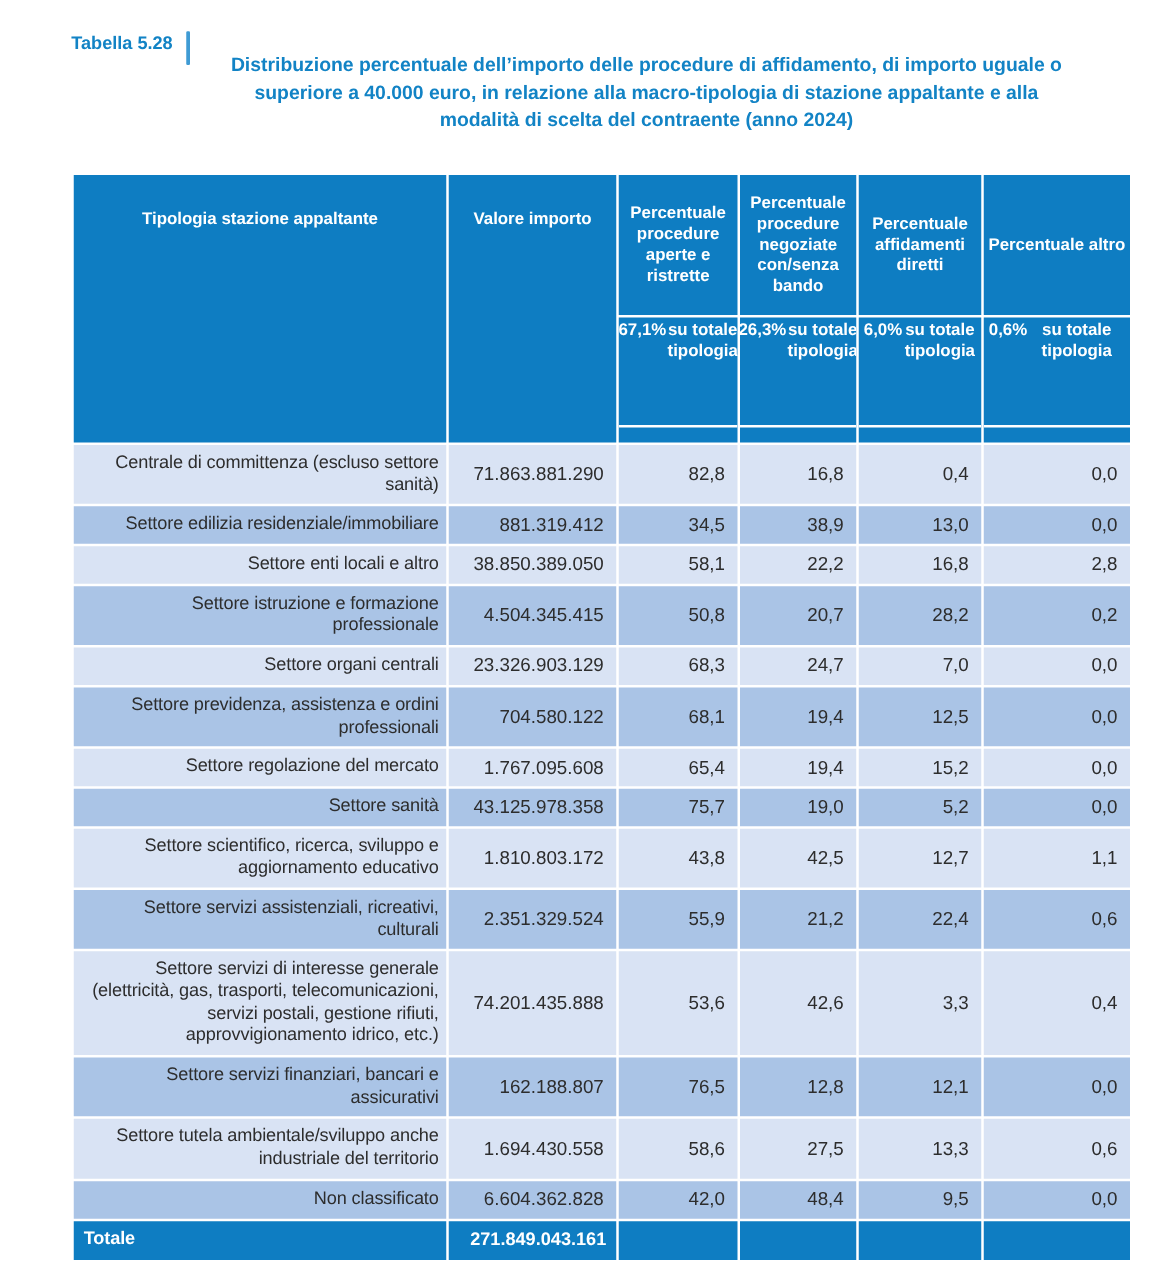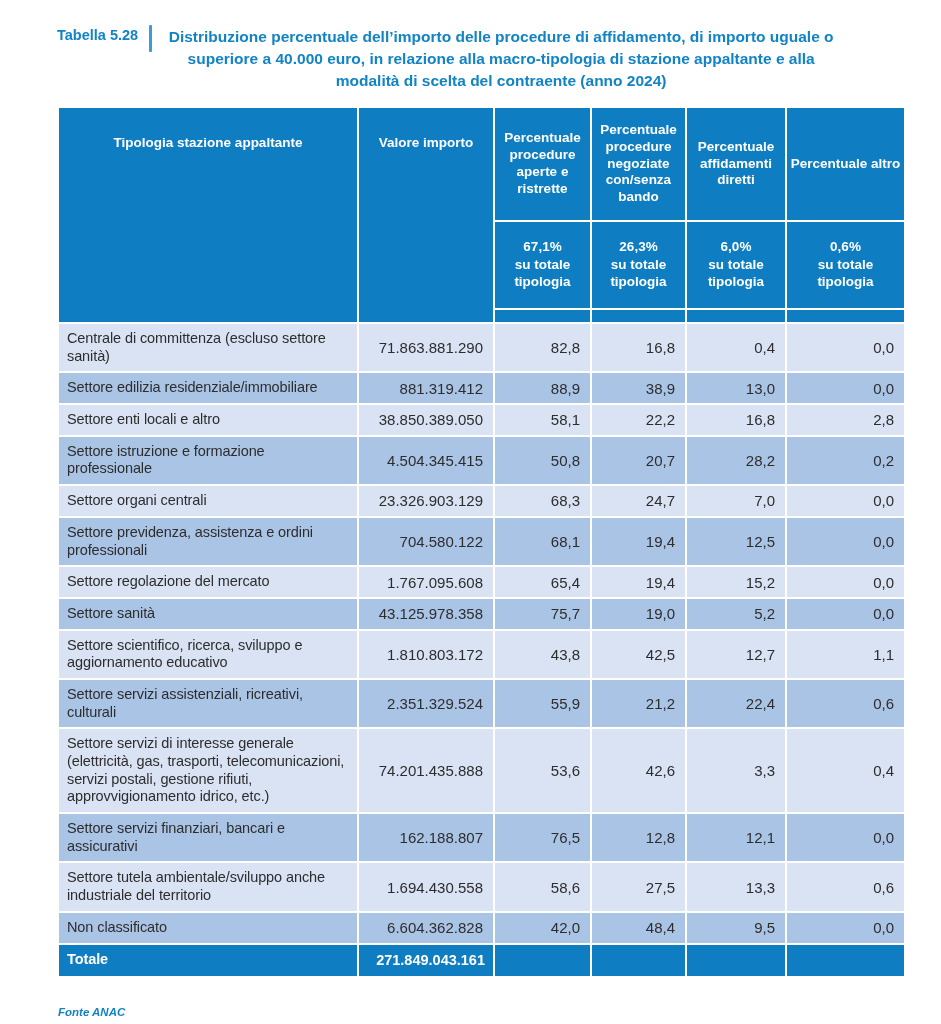--- a/index.html
+++ b/index.html
@@ -23,53 +23,53 @@
   .title-block{display:flex;align-items:flex-start;margin-bottom:14px;text-align:center;}
   .t-label{
     flex:0 0 auto;color:var(--title-blue);font-weight:bold;
     font-size:14.5px;padding-top:3px;white-space:nowrap;
   }
   .t-bar{
     flex:0 0 auto;width:3px;height:27px;background:var(--bar-blue);
     margin:1px 13px 0 11px;border-radius:1px;
   }
   .t-text{
-    margin:0;max-width:672px;color:var(--title-blue);font-weight:bold;
+    margin:16px;max-width:672px;color:var(--title-blue);font-weight:bold;
     font-size:15.5px;line-height:1.42;padding-top:2px;
   }
 
   
   table.data{
     width:849px;border-collapse:separate;border-spacing:2px;
     table-layout:fixed;background:#fff;
   }
   th,td{overflow:hidden;}
   thead th{
     background:var(--header-blue);color:#fff;font-weight:bold;
     font-size:13.5px;line-height:1.25;text-align:center;vertical-align:middle;
     padding:4px 3px;
   }
   tr.hrow1{height:112px;}
   tr.hrow2{height:100px;}
   th.h-span{vertical-align:top;padding-top:27px;}
   th.h-sub{padding:0 0 10px 0;vertical-align:top;}
   .sub-box{
     height:88px;border-bottom:2px solid #fff;
-    display:flex;flex-direction:column;justify-content:center;gap:1px;
+    display:flex;justify-content:center;gap:1px;
     padding:2px 4px;
   }
   .sub-pct,.sub-note{font-size:13.5px;font-weight:bold;line-height:1.25;}
 
   tbody td{
     font-size:15px;vertical-align:middle;padding:6px 8px;
   }
   tbody tr.light td{background:var(--row-light);}
   tbody tr.dark  td{background:var(--row-dark);margin-left:34px;}
   td.c-label{
-    text-align:left;font-size:14.5px;line-height:1.22;
+    text-align:right;font-size:14.5px;line-height:1.22;
     padding-left:8px;padding-right:6px;letter-spacing:-0.1px;
   }
   td.c-num{text-align:right;padding-right:10px;white-space:nowrap;}
 
   tfoot td{
     background:var(--header-blue);color:#fff;font-size:14.5px;
     padding:6px 14px;height:31px;vertical-align:middle;
   }
   tfoot td.c-label{font-weight:bold;text-align:left;font-size:14.5px;}
   tfoot td.c-num{text-align:right;padding-right:8px;font-weight:bold;white-space:nowrap;}
@@ -141,21 +141,21 @@
           <td class="c-label">Centrale di committenza (escluso settore sanità)</td>
           <td class="c-num">71.863.881.290</td>
           <td class="c-num">82,8</td>
           <td class="c-num">16,8</td>
           <td class="c-num">0,4</td>
           <td class="c-num">0,0</td>
         </tr>
         <tr class="dark">
           <td class="c-label">Settore edilizia residenziale/immobiliare</td>
           <td class="c-num">881.319.412</td>
-          <td class="c-num">88,9</td>
+          <td class="c-num">34,5</td>
           <td class="c-num">38,9</td>
           <td class="c-num">13,0</td>
           <td class="c-num">0,0</td>
         </tr>
         <tr class="light">
           <td class="c-label">Settore enti locali e altro</td>
           <td class="c-num">38.850.389.050</td>
           <td class="c-num">58,1</td>
           <td class="c-num">22,2</td>
           <td class="c-num">16,8</td>

